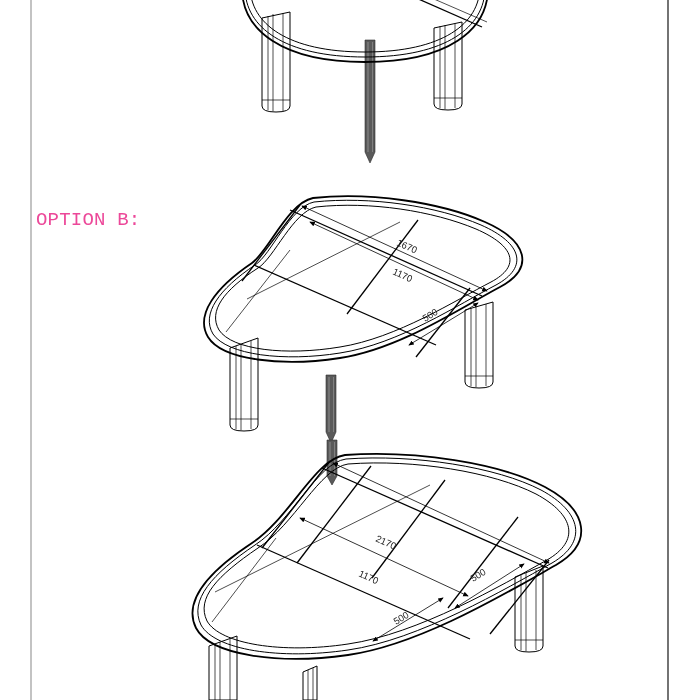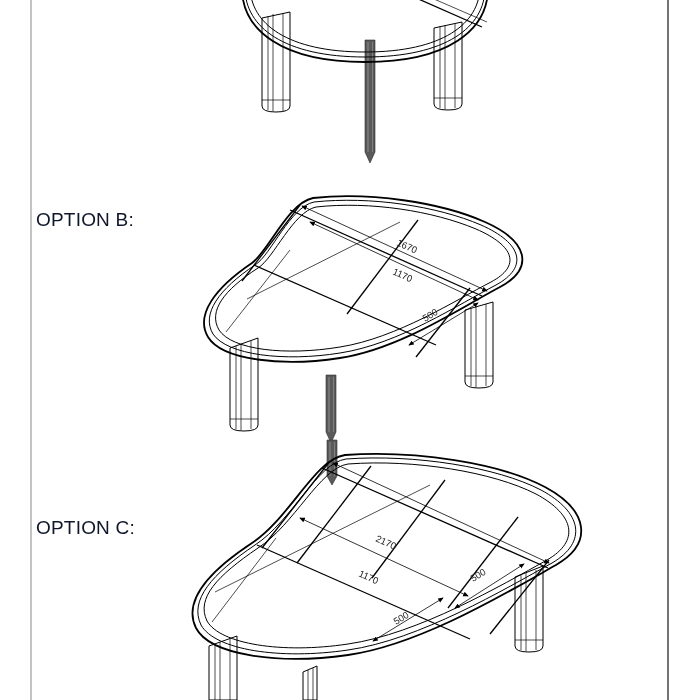--- a/index.html
+++ b/index.html
@@ -17,23 +17,23 @@
   }
   #drawing {
     position: absolute;
     left: 0;
     top: 0;
     width: 700px;
     height: 700px;
   }
   .opt-label {
     position: absolute;
-    font-family: Liberation Sans, sans-serif;
+    font-family: Liberation Mono, monospace;
     font-size: 19px;
-    color: #0f172a;
+    color: #ec4899;
     letter-spacing: 0.2px;
     white-space: nowrap;
   }
   #label-b { left: 36px; top: 209px; }
   #label-c { left: 36px; top: 517px; }
   .dim-text {
     font-family: "Liberation Sans", sans-serif;
     font-size: 9.5px;
     fill: #1a1a1a;
   }
@@ -232,15 +232,14 @@
       <text class="dim-text" x="375" y="541" transform="rotate(24 375 541)">2170</text>
       <text class="dim-text" x="358" y="576" transform="rotate(24 358 576)">1170</text>
       <text class="dim-text" x="473" y="582" transform="rotate(-31 473 582)">500</text>
       <text class="dim-text" x="396" y="625" transform="rotate(-31 396 625)">500</text>
     </g>
 
   </svg>
 
   <div class="opt-label" id="label-b">OPTION B:</div>
 
-  <div class="opt-label" id="label-c">OPTION C:</div>
 
 </div>
 
 </body></html>

